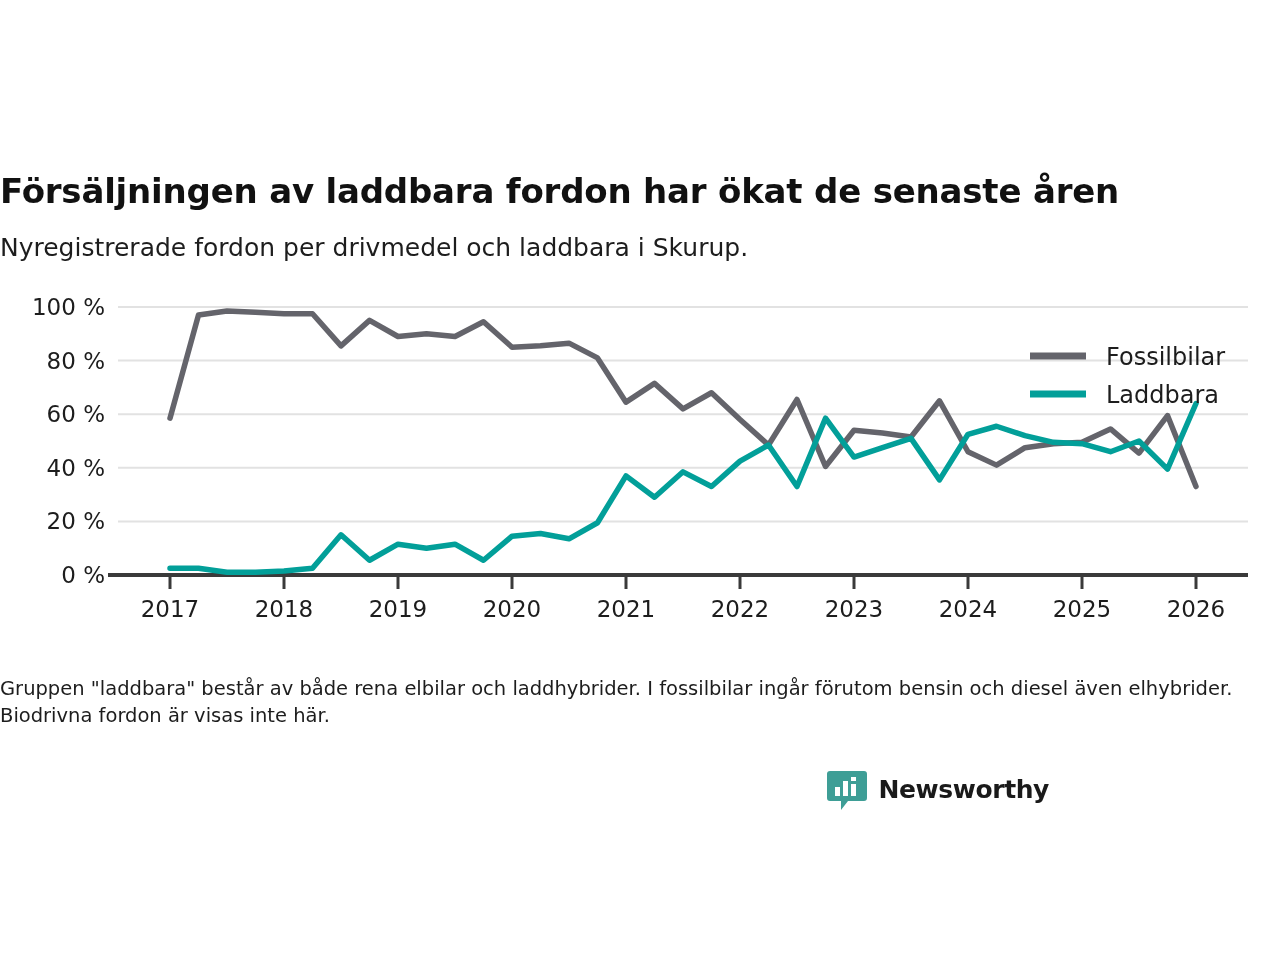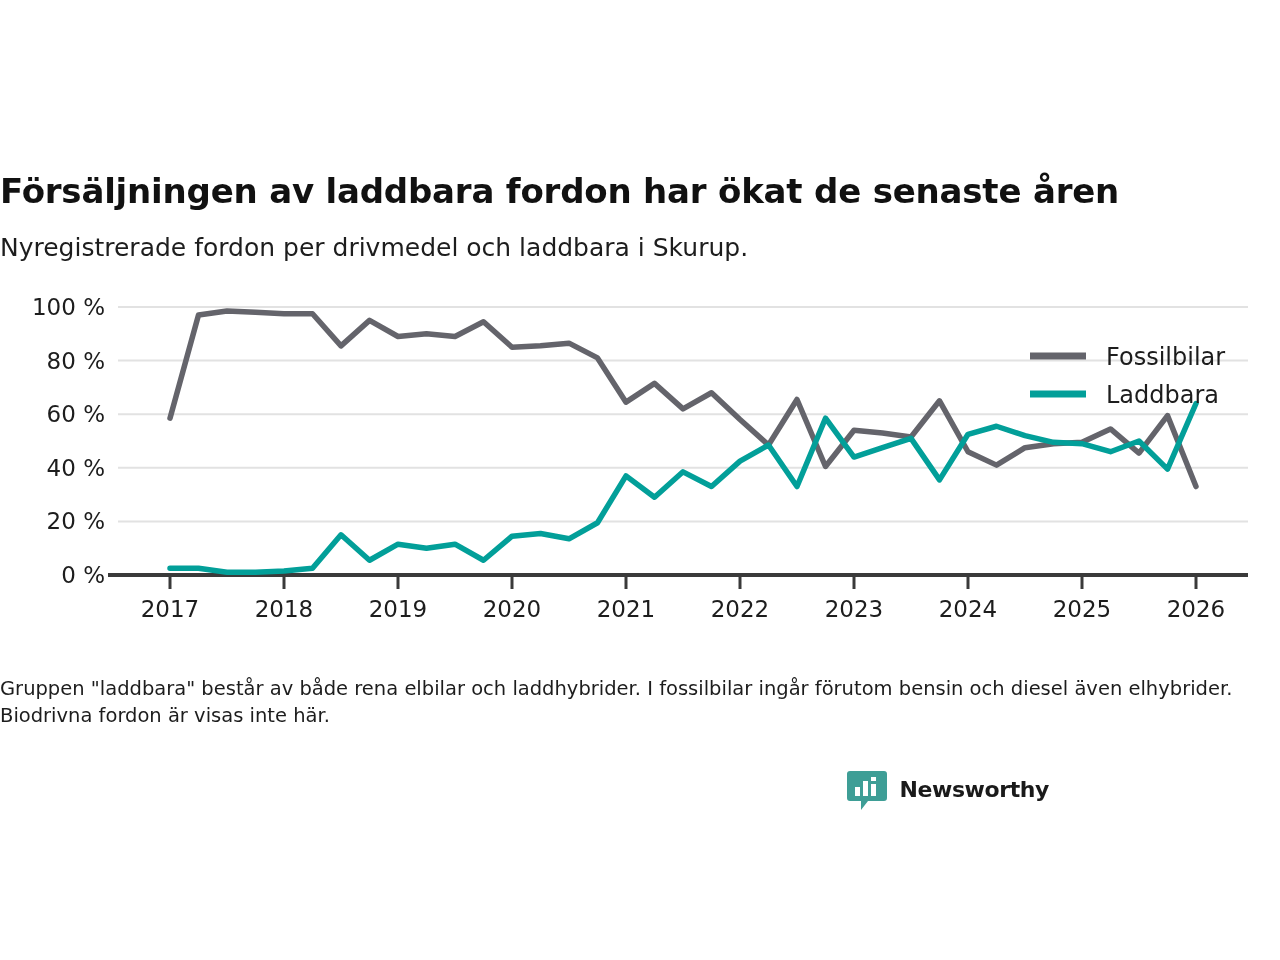--- a/index.html
+++ b/index.html
@@ -81,21 +81,21 @@
     display: flex;
     align-items: center;
     gap: 11px;
   }
   .logo-mark {
     width: 42px;
     height: 42px;
     position: relative;
   }
   .logo-text {
-    font-size: 22px;
+    font-size: 25px;
     font-weight: 700;
     letter-spacing: -0.4px;
   }
 </style>
 </head>
 <body>
 
 <div class="page">
 
   <h1 class="title">Försäljningen av laddbara fordon har ökat de senaste åren</h1>

